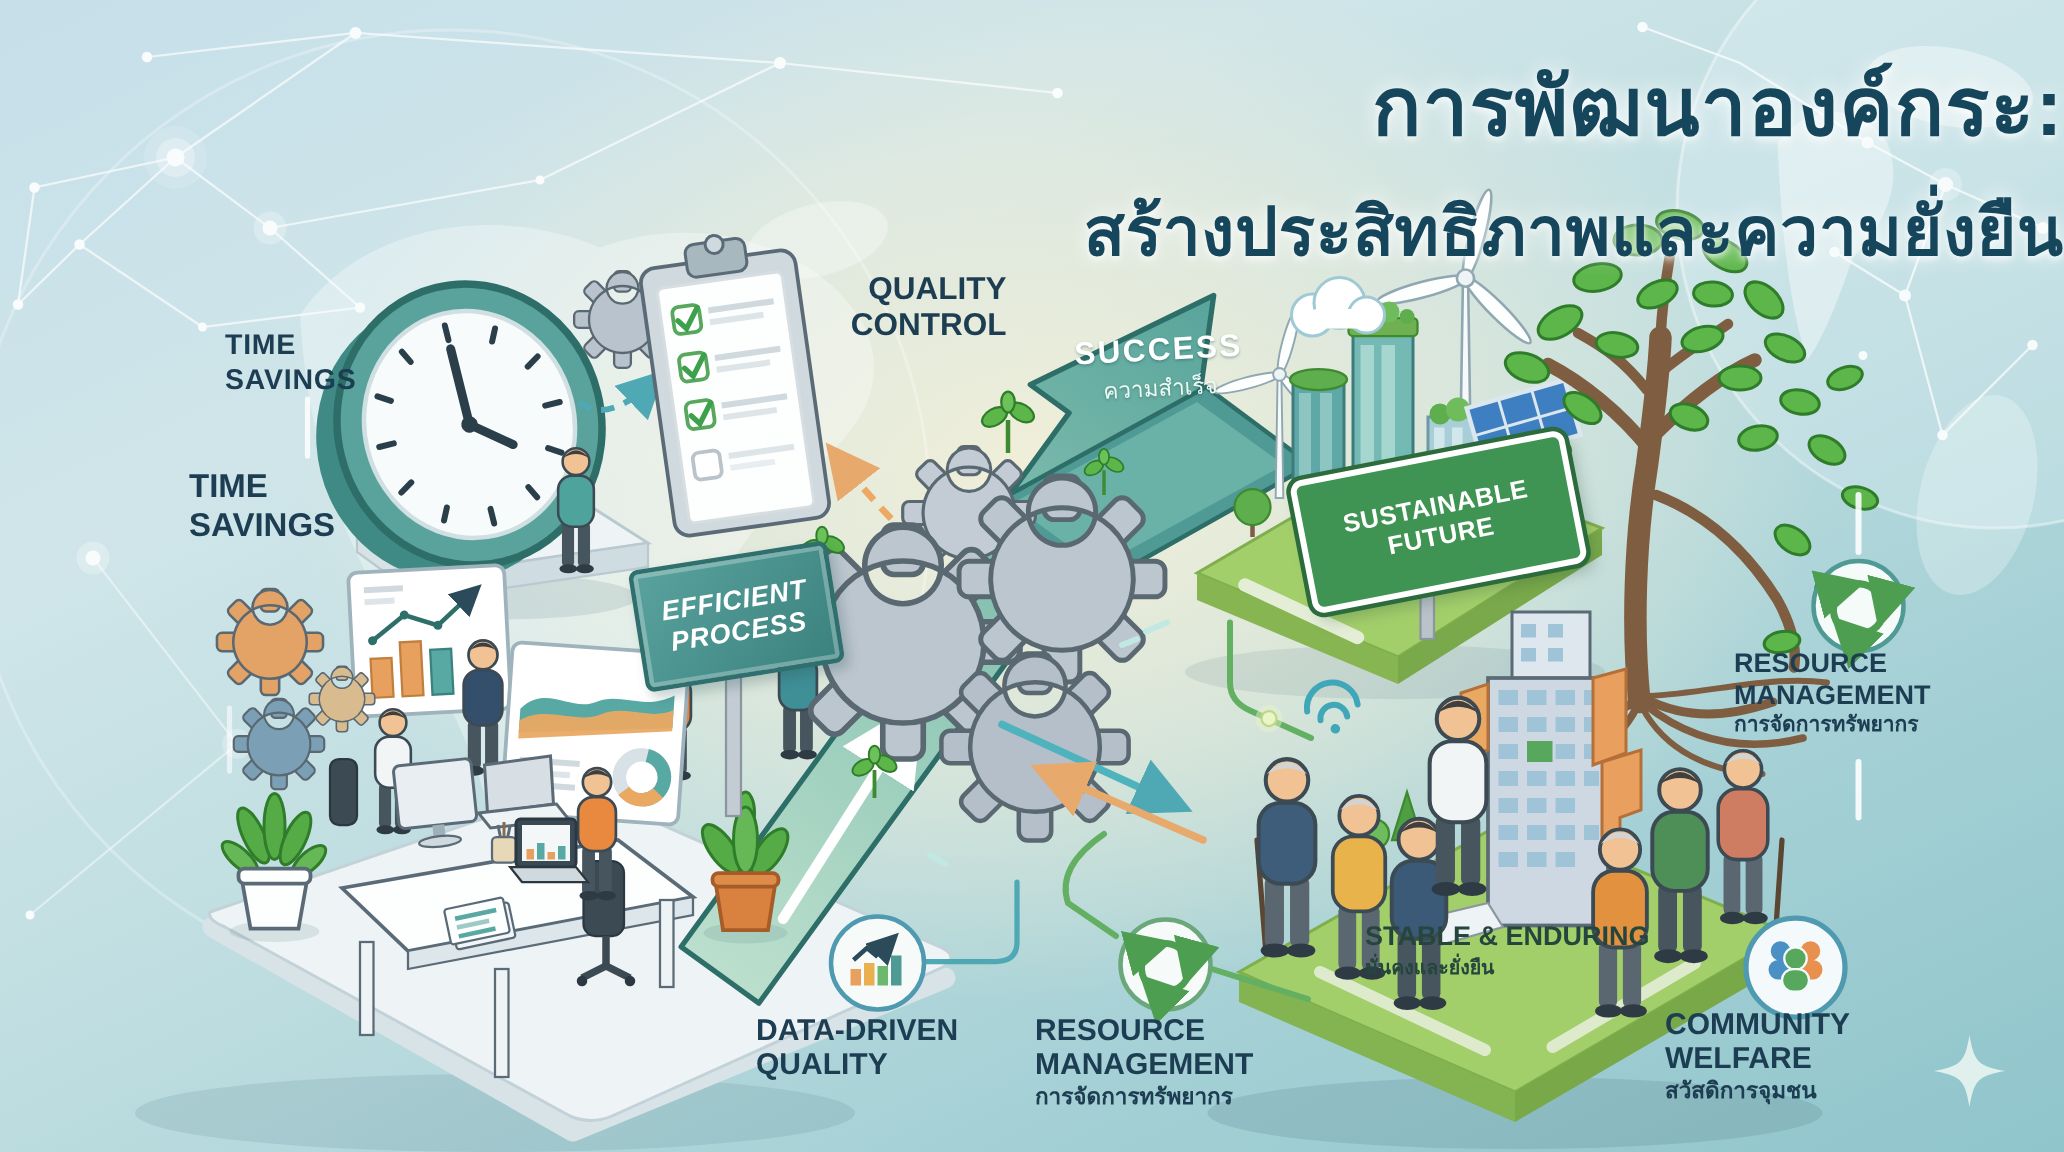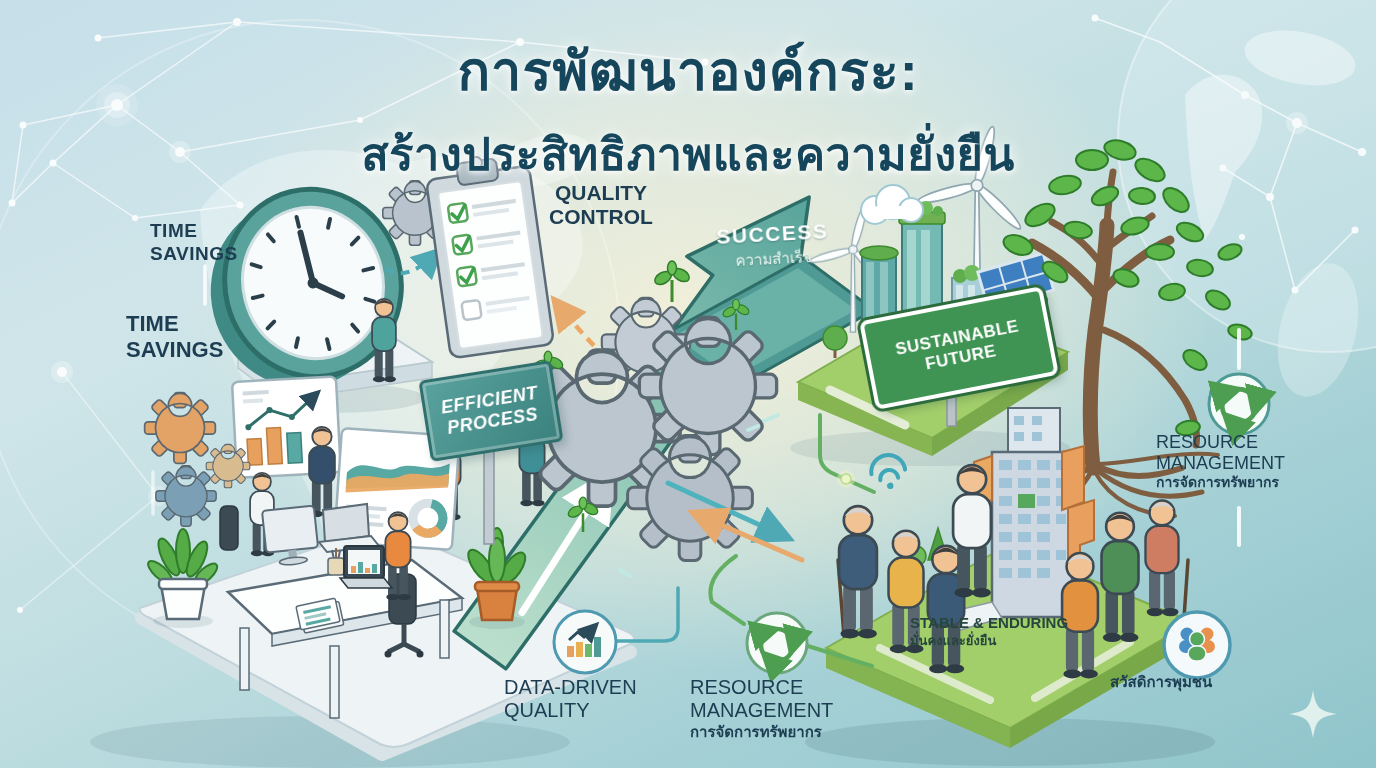--- a/index.html
+++ b/index.html
@@ -5,48 +5,48 @@
   html,body{margin:0;padding:0;background:#9cc5d2;}
   .canvas{
     position:relative;width:1376px;height:768px;overflow:hidden;
     font-family:"Liberation Sans","DejaVu Sans",sans-serif;
     background:
       radial-gradient(820px 560px at 51% 42%, rgba(244,240,216,.95) 0%, rgba(240,238,216,.55) 34%, rgba(240,238,216,0) 62%),
       linear-gradient(155deg,#c6dfe9 0%,#cfe5e9 28%,#bedde0 52%,#a4d0d5 76%,#8fc5cb 100%);
   }
   svg.art{position:absolute;left:0;top:0;}
   .lbl{position:absolute;color:#1d3d52;font-weight:bold;line-height:1.2;}
-  .title{position:absolute;left:0;right:0;top:28px;text-align:center;color:#16465c;
+  .title{position:absolute;left:0;right:0;top:28px;text-align:right;color:#16465c;
          text-shadow:0 0 14px rgba(255,255,255,.95),0 2px 4px rgba(255,255,255,.7);}
   .title .l1{font-size:54px;font-weight:800;letter-spacing:1px;}
   .title .l2{font-size:45px;font-weight:800;margin-top:4px;letter-spacing:.5px;}
   .sign{position:absolute;display:flex;align-items:center;justify-content:center;text-align:center;
         color:#fff;font-weight:bold;}
   .sign-efficient{left:424px;top:370px;width:128px;height:76px;transform:rotate(-9deg);
         background:linear-gradient(135deg,#5aa29d,#3b827f);border:3px solid #2f6f6d;border-radius:6px;
         box-shadow:inset 0 0 0 3px rgba(255,255,255,.28),3px 5px 8px rgba(40,80,85,.25);
         font-size:18px;font-style:italic;letter-spacing:.5px;}
   .sign-sustainable{left:866px;top:303px;width:178px;height:82px;transform:rotate(-11deg);
         background:#3f9454;border:4px solid #fff;border-radius:8px;
         box-shadow:0 0 0 3px #2c6b3c,4px 6px 10px rgba(40,80,60,.28);font-size:17px;letter-spacing:.5px;}
   .success{position:absolute;left:698px;top:222px;width:150px;text-align:center;transform:rotate(-3deg);color:#fff;}
   .success .en{font-size:21px;font-weight:bold;letter-spacing:1.5px;text-shadow:0 1px 2px rgba(30,80,80,.4);}
   .success .th{font-size:15px;margin-top:1px;color:#ecfaf4;text-shadow:0 1px 2px rgba(30,80,80,.4);}
-  .badge-text .en{font-size:20px;font-weight:normal;color:#1d3d52;line-height:1.15;}
+  .badge-text .en{font-size:20px;font-weight:bold;color:#1d3d52;line-height:1.15;}
   .badge-text .th{font-size:15px;font-weight:bold;color:#1d3d52;margin-top:1px;}
   .ts1{left:150px;top:220px;width:115px;font-size:19px;letter-spacing:.5px;}
   .ts2{left:126px;top:311px;width:142px;font-size:22px;}
-  .qc{left:531px;top:181px;width:140px;font-size:21px;text-align:center;line-height:1.15;}
+  .qc{left:531px;top:181px;width:140px;font-size:21px;text-align:right;line-height:1.15;}
   .rm-side{left:1156px;top:432px;width:170px;}
   .rm-side .en{font-size:18px;}
   .rm-side .th{font-size:14px;}
   .dd{left:504px;top:676px;width:162px;}
   .rm-bot{left:690px;top:676px;width:176px;}
   .se{left:910px;top:614px;width:192px;}
-  .se .en{font-size:15px;font-weight:bold;color:#25463c;line-height:1.15;}
+  .se .en{font-size:18px;font-weight:bold;color:#25463c;line-height:1.15;}
   .se .th{font-size:13px;font-weight:bold;color:#25463c;margin-top:2px;}
   .cw{left:1110px;top:672px;width:178px;}
 </style>
 </head>
 <body>
 
 <div class="canvas">
 <svg class="art" width="1376" height="768" viewBox="0 0 1376 768">
   <defs>
     <marker id="mTeal" markerWidth="9" markerHeight="9" refX="6" refY="4" orient="auto">
@@ -642,15 +642,16 @@
   <div class="en">RESOURCE MANAGEMENT</div>
   <div class="th">การจัดการทรัพยากร</div>
 </div>
 
 <div class="lbl se">
   <div class="en">STABLE &amp; ENDURING</div>
   <div class="th">มั่นคงและยั่งยืน</div>
 </div>
 
 <div class="lbl badge-text cw">
-  <div class="th">สวัสดิการพุมชน</div>
+  <div class="en">COMMUNITY WELFARE</div>
+  <div class="th">สวัสดิการจุมชน</div>
 </div>
 </div>
 
 </body></html>

